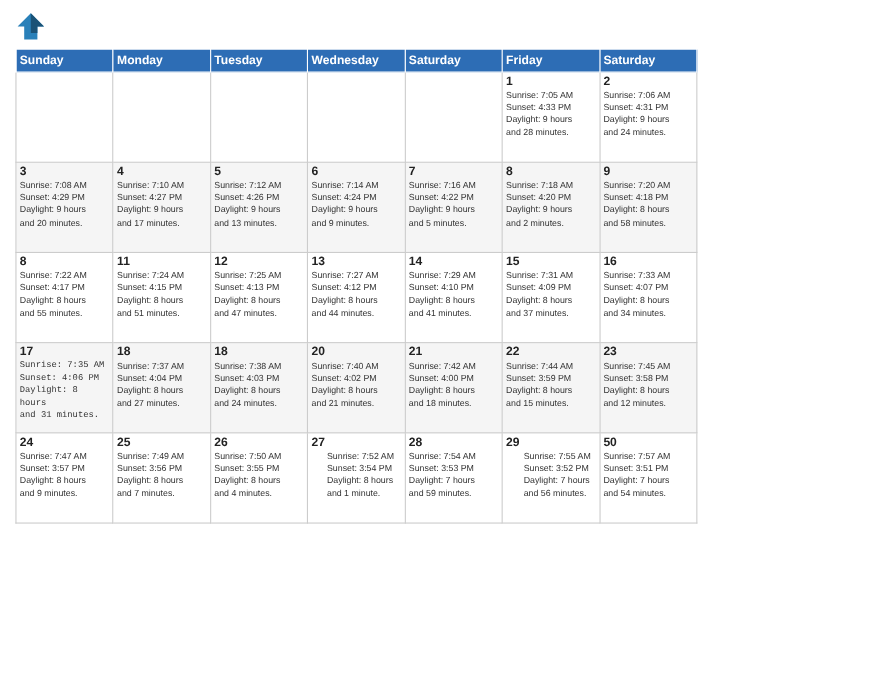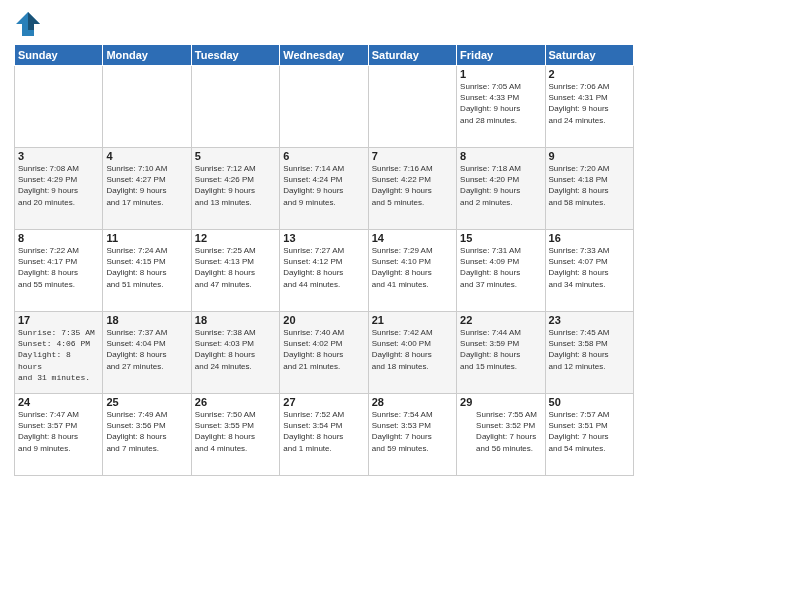--- a/index.html
+++ b/index.html
@@ -309,21 +309,21 @@
           </td>
           <td>
             <span class="day-num">26</span>
             <div class="day-info" style="white-space: pre-line;">Sunrise: 7:50 AM
 Sunset: 3:55 PM
 Daylight: 8 hours
 and 4 minutes.</div>
           </td>
           <td>
             <span class="day-num">27</span>
-            <div class="day-info" style="white-space: pre-line;">Sunrise: 7:52 AM
+            <div class="day-info" style="white-space: pre-line; margin-left: 14px;">Sunrise: 7:52 AM
 Sunset: 3:54 PM
 Daylight: 8 hours
 and 1 minute.</div>
           </td>
           <td>
             <span class="day-num">28</span>
             <div class="day-info" style="white-space: pre-line;">Sunrise: 7:54 AM
 Sunset: 3:53 PM
 Daylight: 7 hours
 and 59 minutes.</div>

